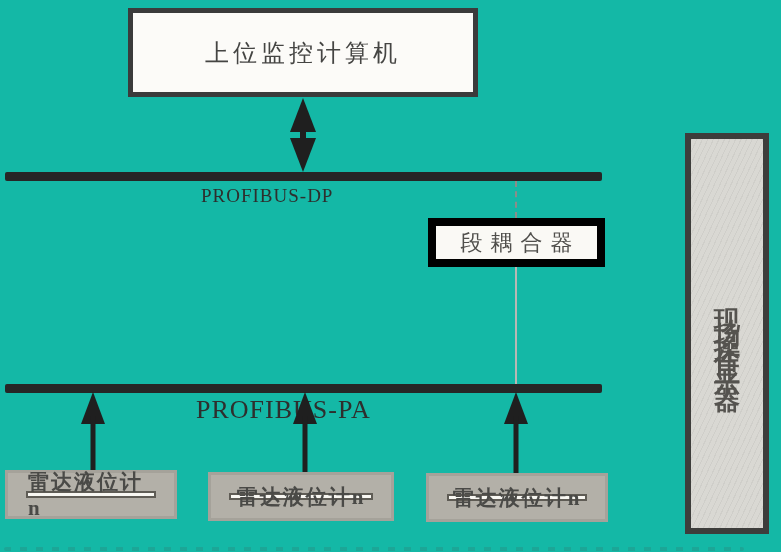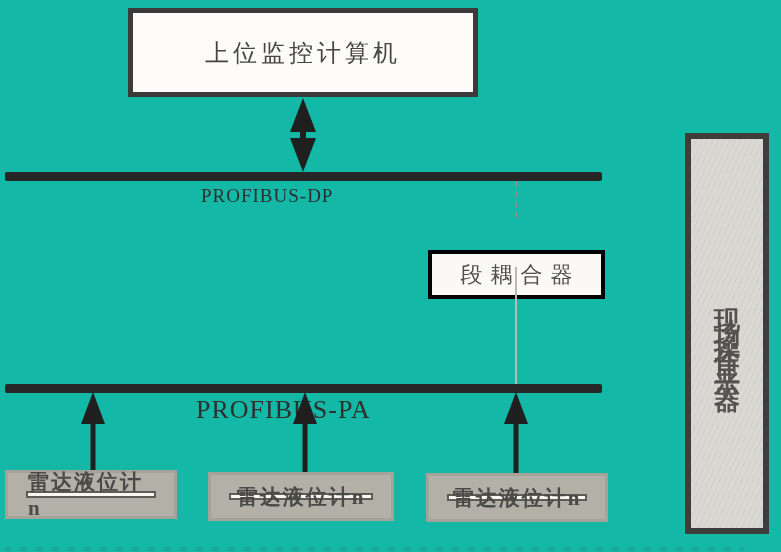--- a/index.html
+++ b/index.html
@@ -31,23 +31,23 @@
   #dp-bus{top:172px;}
   #pa-bus{top:384px;}
   .bus-label{
     position:absolute;color:#2e2e2d;font-weight:normal;
   }
   #dp-label{left:201px;top:185px;font-size:19px;letter-spacing:1px;}
   #pa-label{left:196px;top:395px;font-size:26px;letter-spacing:1px;}
   
   .coupler-box{
     position:absolute;left:428px;top:218px;width:177px;height:49px;
-    border:4px solid #000000;background:#faf9f5;
+    border:8px solid #000000;background:#faf9f5;
     box-sizing:border-box;
-    display:flex;align-items:center;justify-content:center;margin-top:32px;
+    display:flex;align-items:center;justify-content:center;
   }
   .coupler-box .lbl{font-size:22px;color:#504f4c;letter-spacing:8px;padding-left:8px;}
   
   .drop-line{
     position:absolute;left:515px;width:0;
     border-left:2px dashed #8d8c89;
   }
   #drop-upper{top:181px;height:37px;}
   #drop-lower{top:267px;height:117px;border-left:2px solid #b9b8b4;}
   

